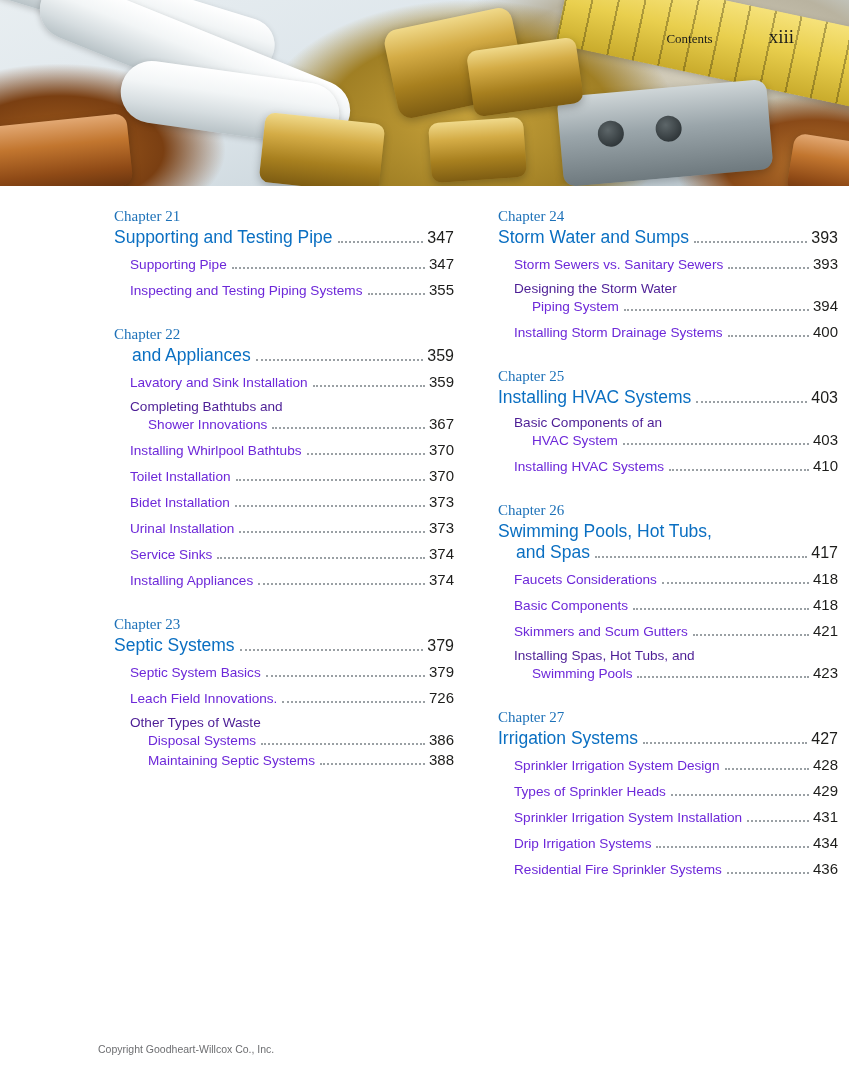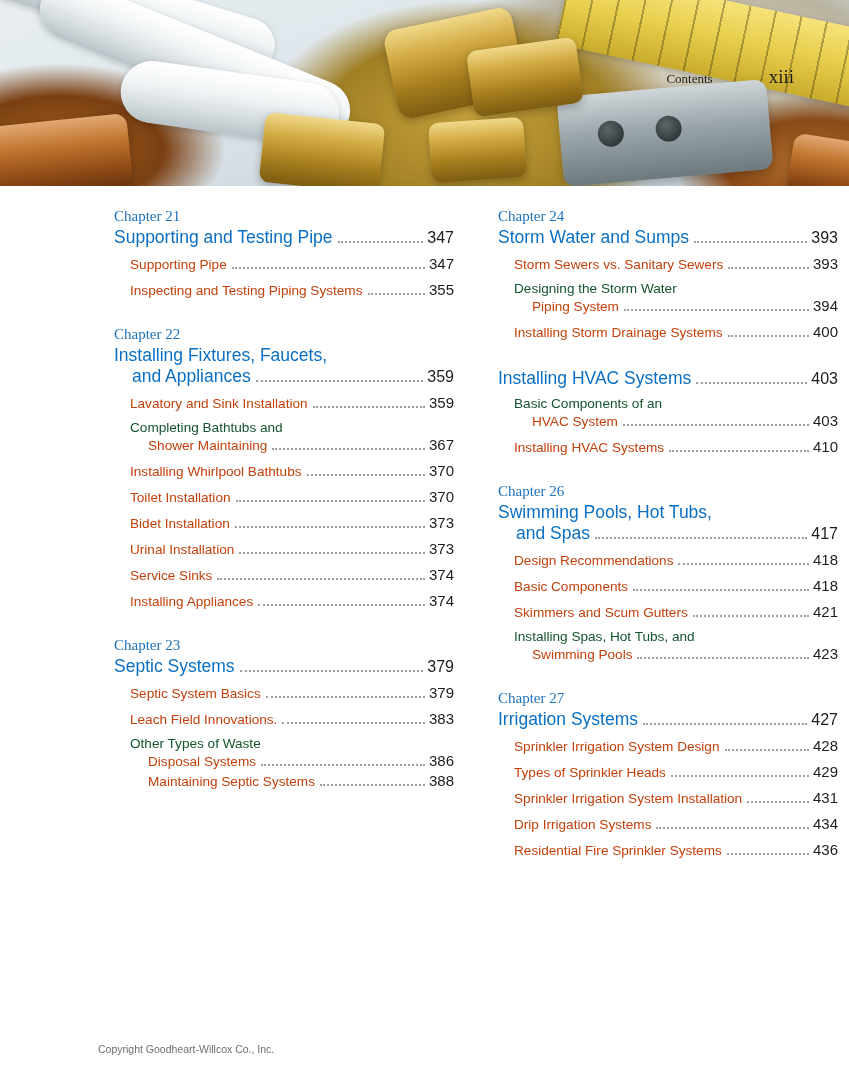--- a/index.html
+++ b/index.html
@@ -97,21 +97,20 @@
     align-items: baseline;
     gap: 56px;
   }
   .hero-header .contents-label {
     font-family: "Liberation Serif", serif;
     font-size: 13px;
   }
   .hero-header .folio {
     font-family: "Liberation Serif", serif;
     font-size: 19px;
-    margin-top: 40px;
   }
 
   
   .toc {
     position: absolute;
     left: 0;
     top: 186px;
     width: 849px;
     display: flex;
   }
@@ -165,32 +164,32 @@
     white-space: nowrap;
   }
   .entry {
     display: flex;
     align-items: baseline;
     padding-left: 16px;
     margin-top: 7px;
   }
   .entry .etext {
     font-size: 13.6px;
-    color: #c2410c;
+    color: #6d28d9;
     white-space: nowrap;
   }
   .entry.cont {
     padding-left: 34px;
     margin-top: 1px;
   }
   .entry-plain {
     padding-left: 16px;
     margin-top: 7px;
     font-size: 13.6px;
-    color: #14532d;
+    color: #4c1d95;
   }
 
   .copyright {
     position: absolute;
     left: 98px;
     top: 1043px;
     font-size: 10.5px;
     color: #6d6e71;
   }
 </style>
@@ -238,35 +237,32 @@
         </div>
         <div class="entry">
           <span class="etext">Inspecting and Testing Piping Systems</span>
           <span class="dots"></span>
           <span class="page-num">355</span>
         </div>
       </div>
       <div class="chapter-block">
         <div class="chapter-label">Chapter 22</div>
         <div class="chapter-title-row">
-          <span class="chapter-title">Installing Fixtures, Faucets,</span>
-        </div>
-        <div class="chapter-title-row">
           <span class="title-line2">and Appliances</span>
           <span class="dots"></span>
           <span class="chapter-page">359</span>
         </div>
         <div class="entry">
           <span class="etext">Lavatory and Sink Installation</span>
           <span class="dots"></span>
           <span class="page-num">359</span>
         </div>
         <div class="entry-plain">Completing Bathtubs and</div>
         <div class="entry cont">
-          <span class="etext">Shower Maintaining</span>
+          <span class="etext">Shower Innovations</span>
           <span class="dots"></span>
           <span class="page-num">367</span>
         </div>
         <div class="entry">
           <span class="etext">Installing Whirlpool Bathtubs</span>
           <span class="dots"></span>
           <span class="page-num">370</span>
         </div>
         <div class="entry">
           <span class="etext">Toilet Installation</span>
@@ -302,21 +298,21 @@
           <span class="chapter-page">379</span>
         </div>
         <div class="entry">
           <span class="etext">Septic System Basics</span>
           <span class="dots"></span>
           <span class="page-num">379</span>
         </div>
         <div class="entry">
           <span class="etext">Leach Field Innovations.</span>
           <span class="dots"></span>
-          <span class="page-num">383</span>
+          <span class="page-num">726</span>
         </div>
         <div class="entry-plain">Other Types of Waste</div>
         <div class="entry cont">
           <span class="etext">Disposal Systems</span>
           <span class="dots"></span>
           <span class="page-num">386</span>
         </div>
         <div class="entry cont">
           <span class="etext">Maintaining Septic Systems</span>
           <span class="dots"></span>
@@ -343,20 +339,21 @@
           <span class="dots"></span>
           <span class="page-num">394</span>
         </div>
         <div class="entry">
           <span class="etext">Installing Storm Drainage Systems</span>
           <span class="dots"></span>
           <span class="page-num">400</span>
         </div>
       </div>
       <div class="chapter-block">
+        <div class="chapter-label">Chapter 25</div>
         <div class="chapter-title-row">
           <span class="chapter-title">Installing HVAC Systems</span>
           <span class="dots"></span>
           <span class="chapter-page">403</span>
         </div>
         <div class="entry-plain">Basic Components of an</div>
         <div class="entry cont">
           <span class="etext">HVAC System</span>
           <span class="dots"></span>
           <span class="page-num">403</span>
@@ -371,21 +368,21 @@
         <div class="chapter-label">Chapter 26</div>
         <div class="chapter-title-row">
           <span class="chapter-title">Swimming Pools, Hot Tubs,</span>
         </div>
         <div class="chapter-title-row">
           <span class="title-line2">and Spas</span>
           <span class="dots"></span>
           <span class="chapter-page">417</span>
         </div>
         <div class="entry">
-          <span class="etext">Design Recommendations</span>
+          <span class="etext">Faucets Considerations</span>
           <span class="dots"></span>
           <span class="page-num">418</span>
         </div>
         <div class="entry">
           <span class="etext">Basic Components</span>
           <span class="dots"></span>
           <span class="page-num">418</span>
         </div>
         <div class="entry">
           <span class="etext">Skimmers and Scum Gutters</span>

